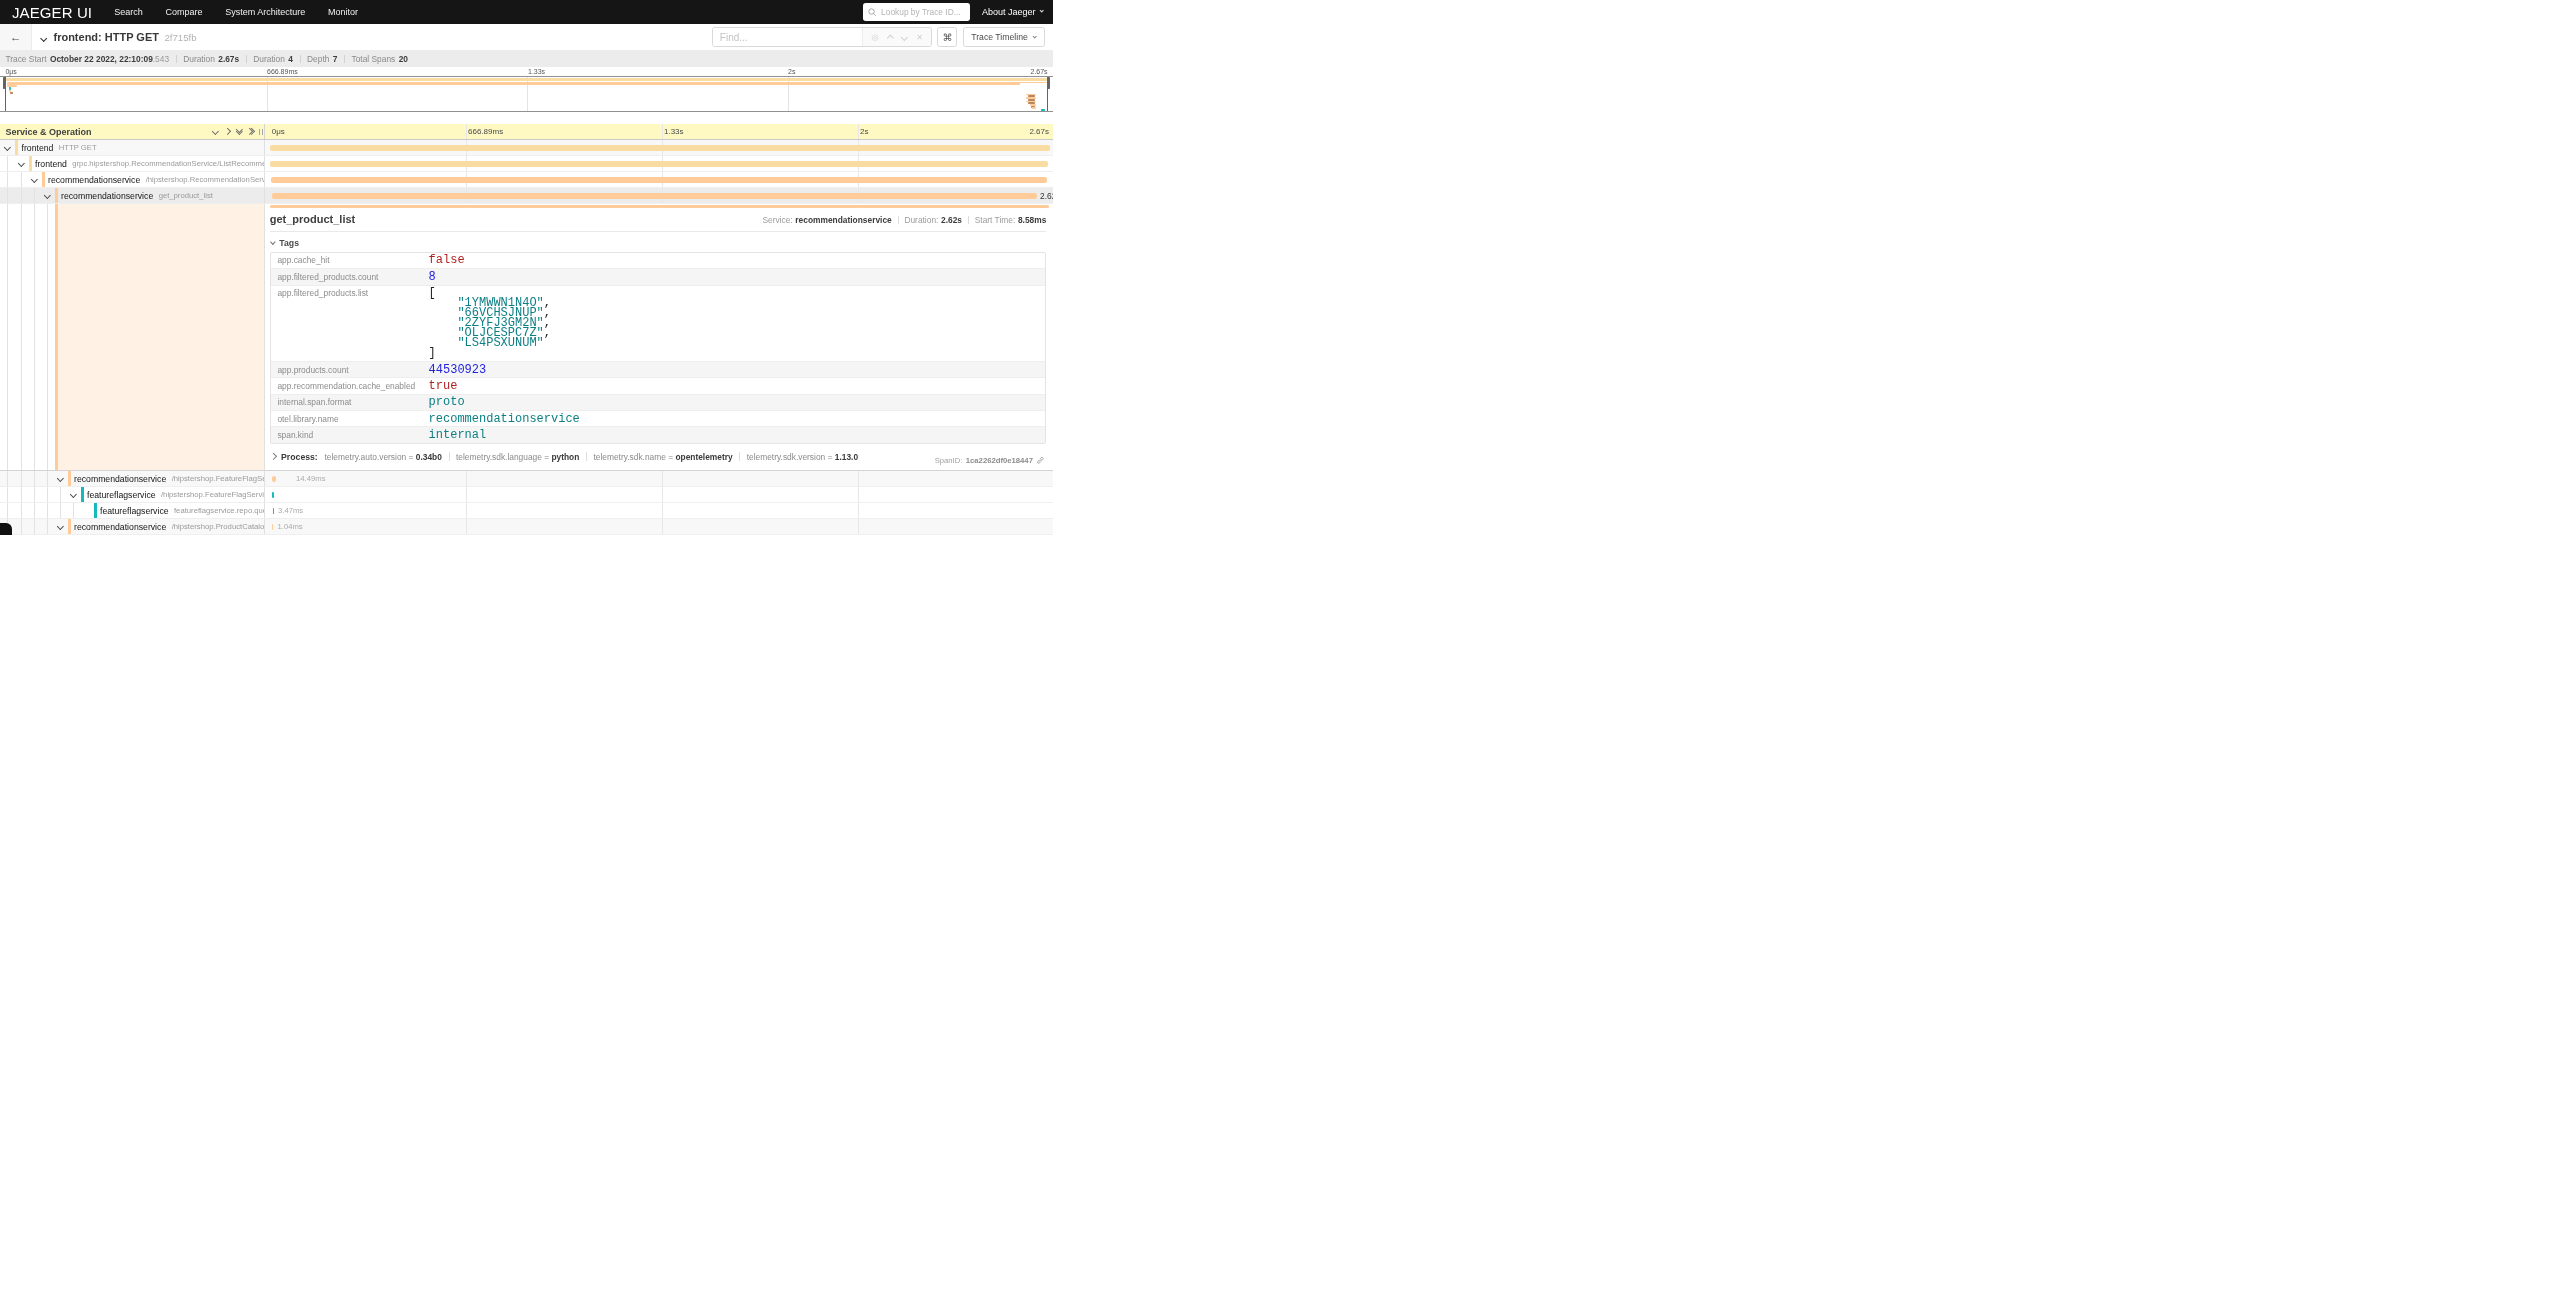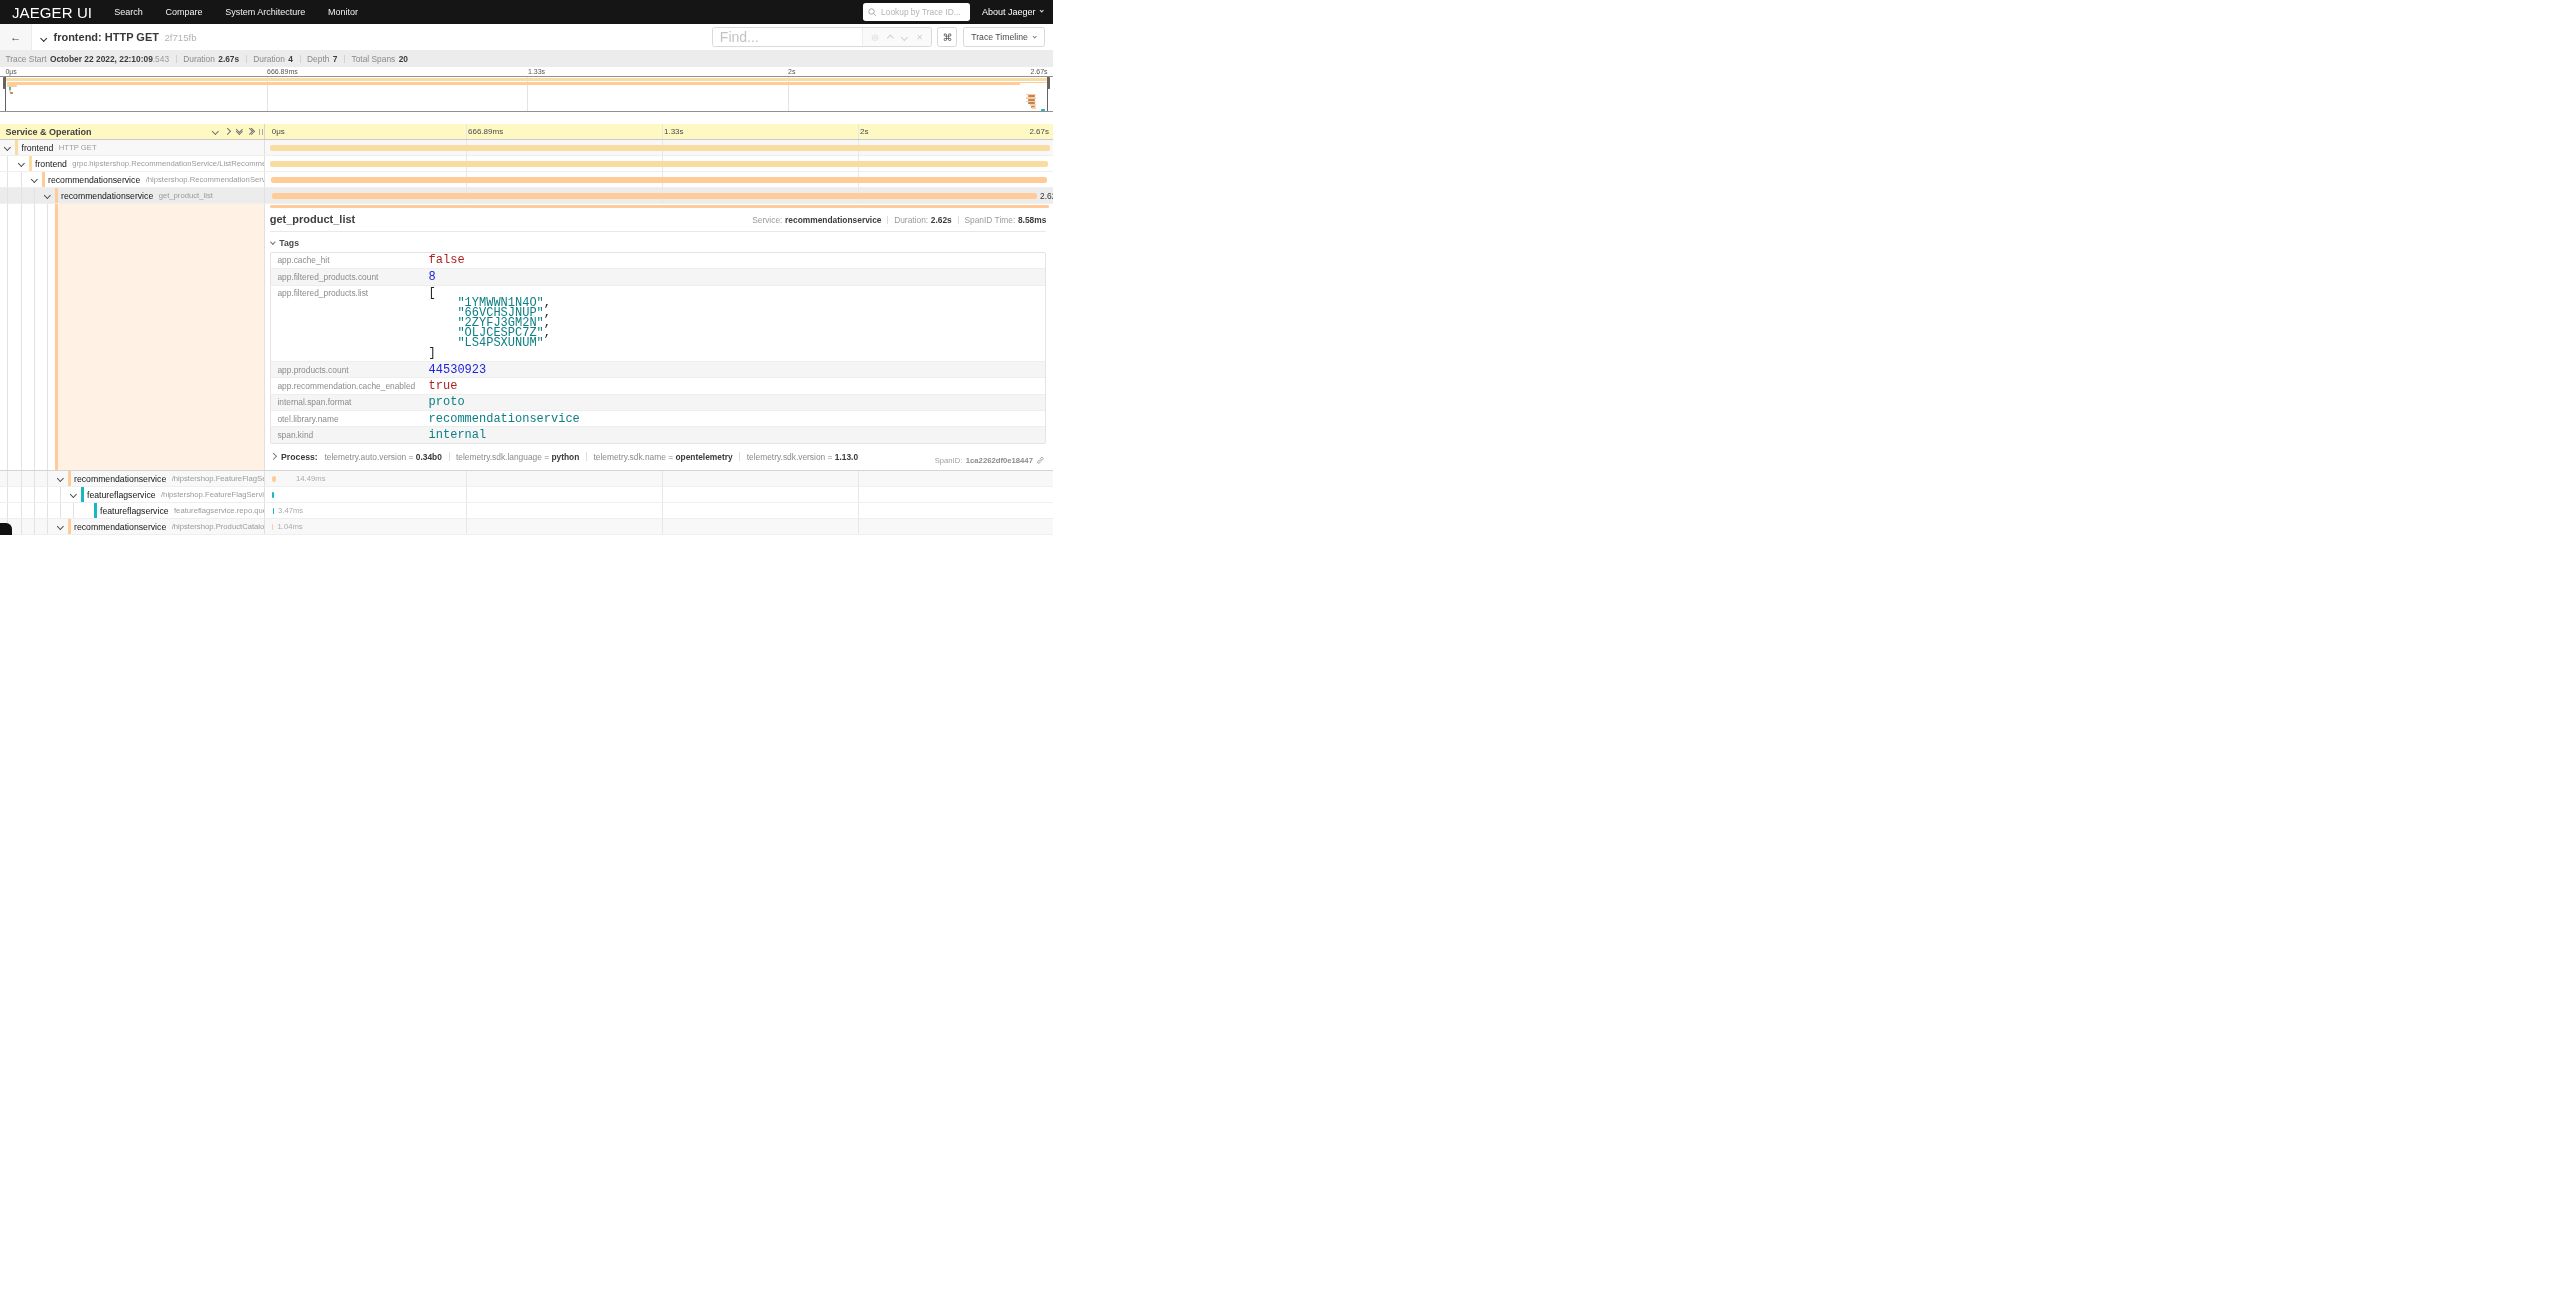--- a/index.html
+++ b/index.html
@@ -25,21 +25,21 @@
   
   .tracebar{height:27px;background:#fff;display:flex;align-items:center;position:relative;border-bottom:0.7px solid #ececec}
   .backcol{width:32px;height:100%;border-right:0.7px solid #ebebeb;background:#f7f7f7;display:flex;align-items:center;justify-content:center}
   .backcol span{font-size:11.4px;color:#444}
   .title-chev{color:#2d2d2d;margin:0 6.7px 0 9.4px}
   .title-chev .chev{width:5.4px;height:5.4px;border-width:1.5px}
   .trace-title{font-size:11px;font-weight:700;color:#383838}
   .trace-id{font-size:9.7px;color:#b3b3b3;font-weight:400;margin-left:5.4px}
   .tracebar-right{position:absolute;right:8px;display:flex;align-items:center;gap:5.4px}
   .findgroup{display:flex;height:19.5px;border:0.7px solid #d9d9d9;border-radius:2.7px;overflow:hidden;background:#fff}
-  .findgroup input{border:none;outline:none;width:149px;padding:0 6.7px;font-size:14px;font-family:"Liberation Sans",sans-serif;color:#333}
+  .findgroup input{border:none;outline:none;width:149px;padding:0 6.7px;font-size:10px;font-family:"Liberation Sans",sans-serif;color:#333}
   .findgroup input::placeholder{color:#c3c3c3}
   .find-icons{display:flex;align-items:center;gap:9.4px;background:#fafafa;border-left:0.7px solid #ededed;padding:0 8px;color:#cfcfcf}
   .find-icons .chev{border-color:#cfcfcf;margin-top:1.3px}
   .find-icons .chev.up{transform:rotate(-135deg);margin-top:3.4px}
   .btn{height:19.5px;border:0.7px solid #d9d9d9;border-radius:2.7px;background:#fff;display:flex;align-items:center;justify-content:center;font-size:8.7px;color:#4a4a4a;cursor:pointer}
   .btn.kbd{width:20px;font-size:10px;color:#555}
   .btn.selector{padding:0 7.4px;gap:5.4px}
   .btn.selector .chev{width:3.4px;height:3.4px;border-color:#888;margin-top:-1.3px}
 
   
@@ -349,21 +349,21 @@
     <div class="d-topbar"></div>
     <div class="d-head">
       <span class="d-title">get_product_list</span>
       <span class="d-meta">
         <span>Service:</span>
           <span class="v">recommendationservice</span>
         <span class="sep"></span>
         <span>Duration:</span>
           <span class="v">2.62s</span>
         <span class="sep"></span>
-        <span>SpanID Time:</span>
+        <span>Start Time:</span>
           <span class="v">8.58ms</span>
       </span>
     </div>
     <hr class="d-hr">
     <div class="tags-head">
       <span class="chev down"></span>
       <span>Tags</span>
     </div>
     <table class="tags-table">
         <tbody id="tags-body">

